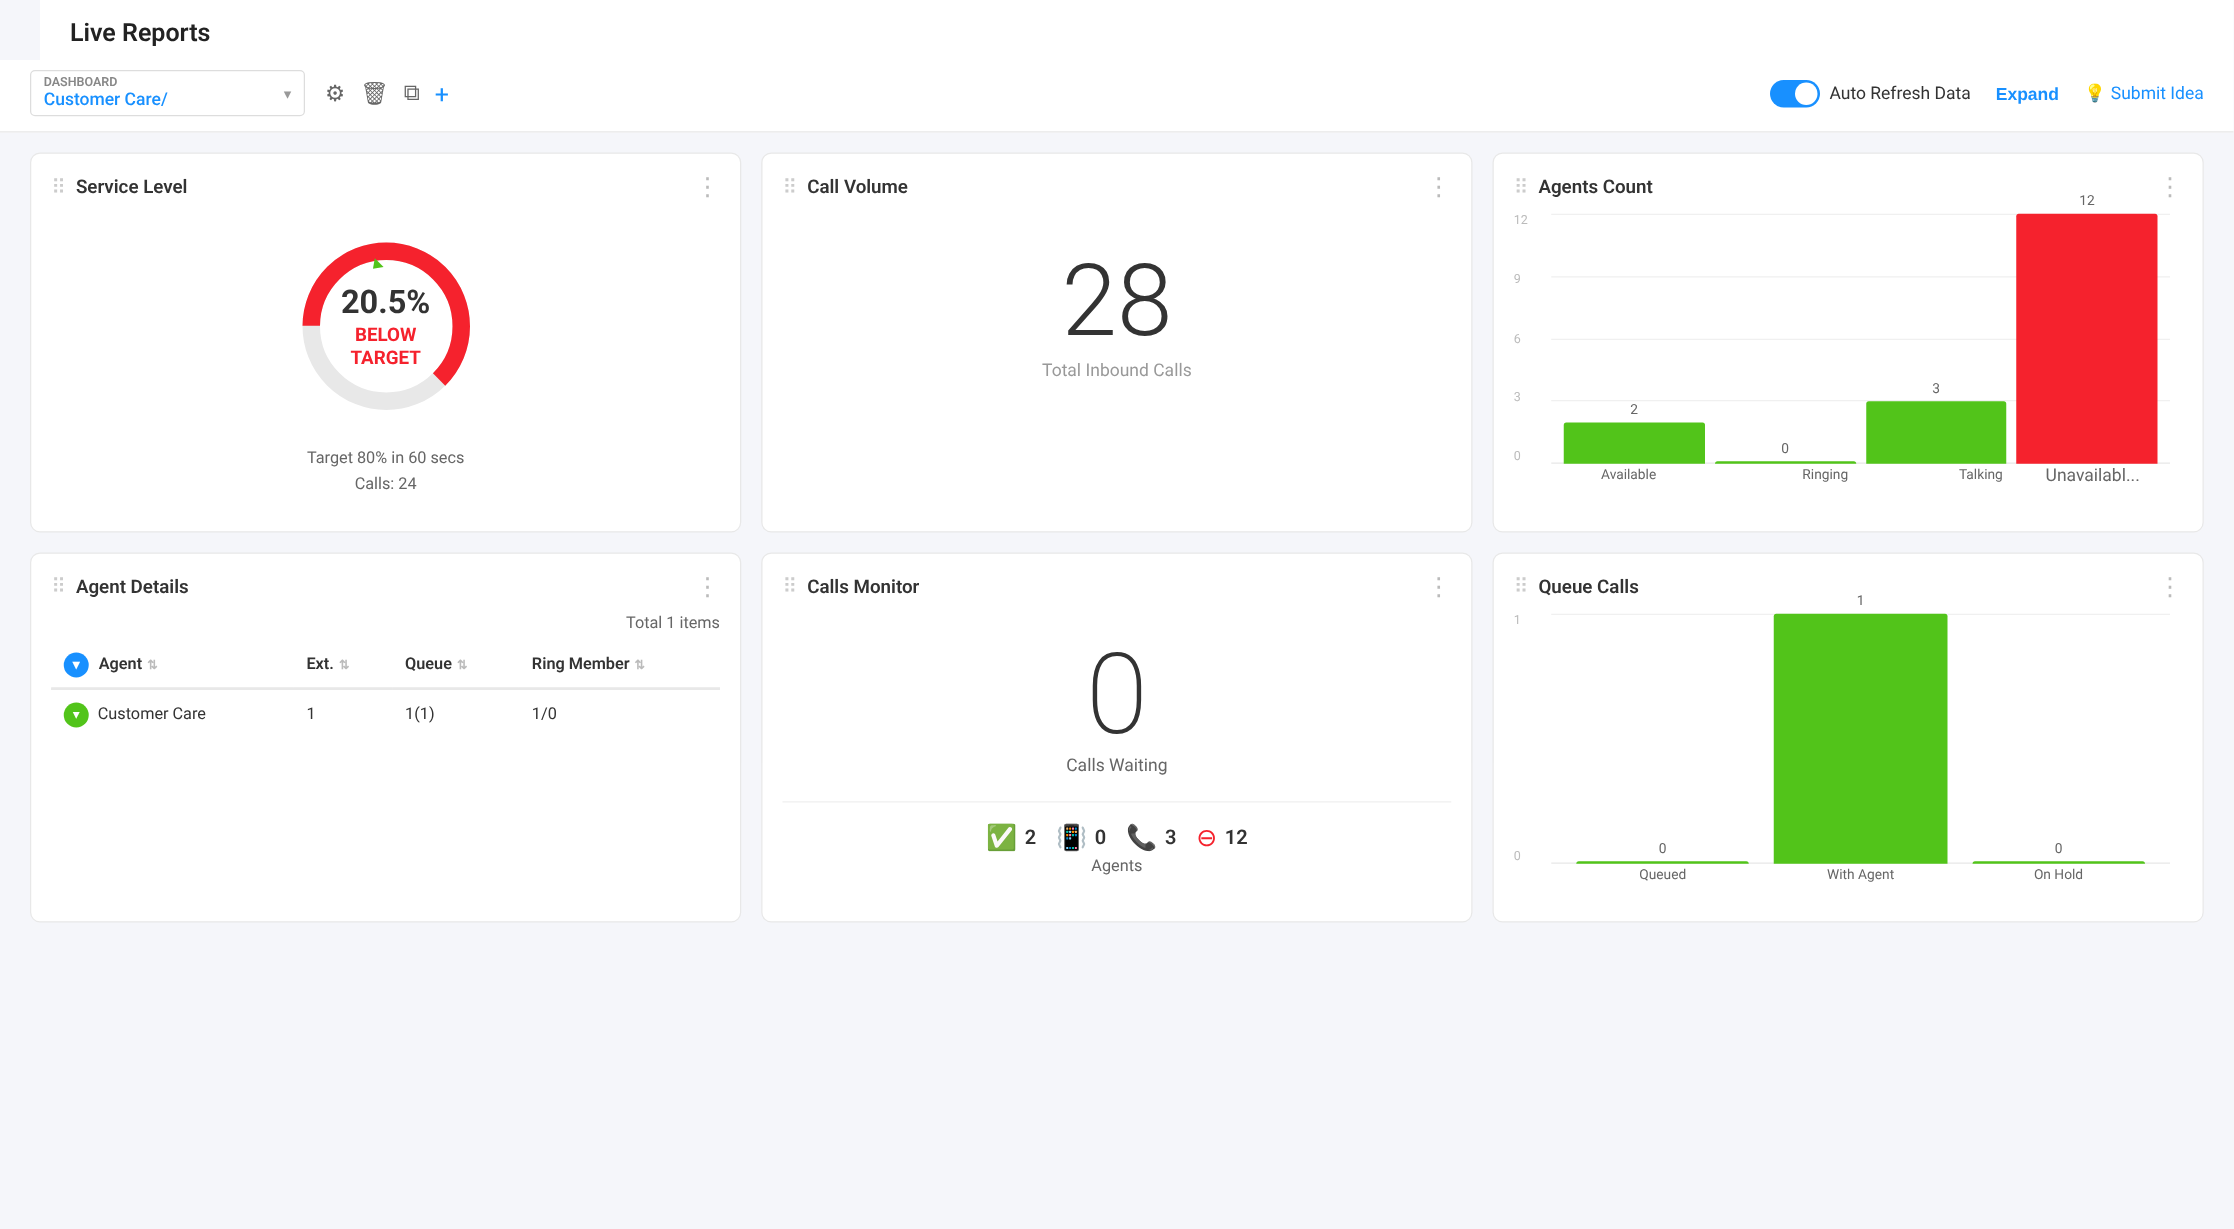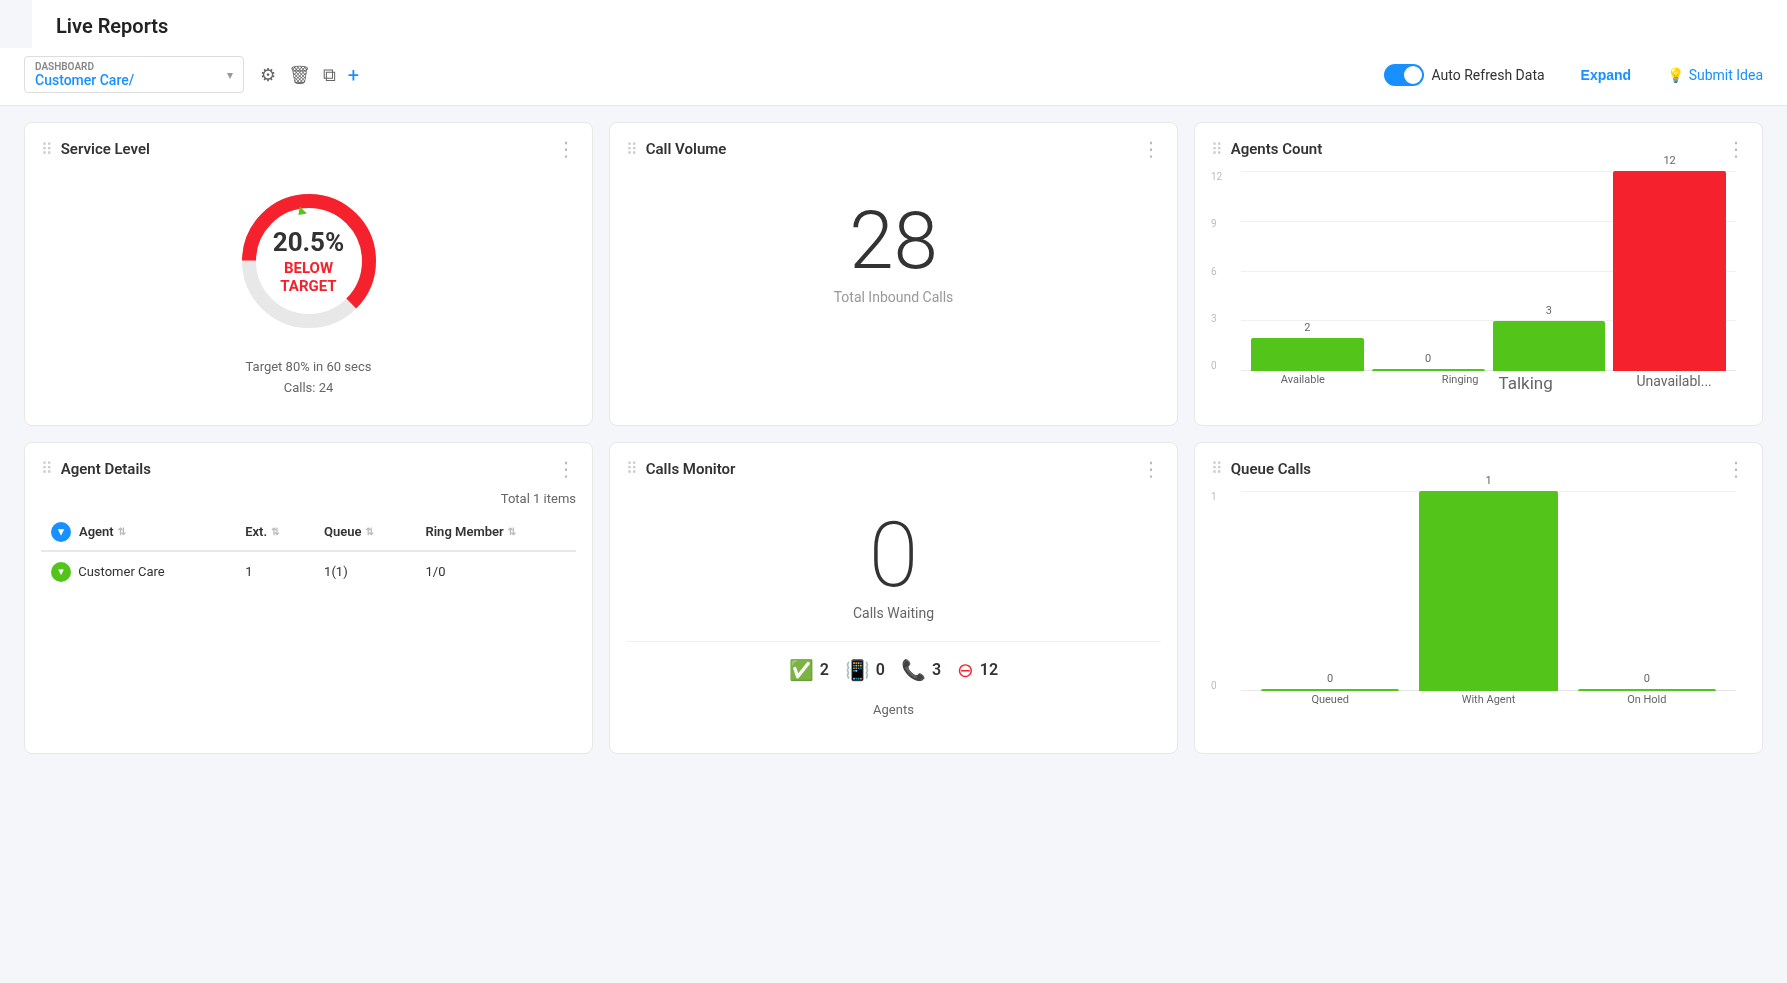--- a/index.html
+++ b/index.html
@@ -8,21 +8,21 @@
     .page-header { padding: 16px 24px 8px; margin-left: 32px; }
     .page-title { font-size: 20px; font-weight: 600; color: #222; }
 
     .toolbar { display: flex; align-items: center; padding: 8px 24px 12px; gap: 8px; border-bottom: 1px solid #e8e8e8; background: #fff; }
     .dashboard-select-wrap { display: flex; flex-direction: column; border: 1px solid #ddd; border-radius: 4px; padding: 4px 10px; min-width: 220px; position: relative; cursor: pointer; }
     .dashboard-label { font-size: 10px; color: #888; text-transform: uppercase; font-weight: 600; }
     .dashboard-value { font-size: 14px; color: #1890ff; font-weight: 500; }
     .dashboard-select-wrap .chevron { position: absolute; right: 10px; top: 50%; transform: translateY(-50%); color: #999; font-size: 12px; }
     .toolbar-icons { display: flex; align-items: center; gap: 12px; margin-left: 8px; }
     .toolbar-icon { color: #666; font-size: 18px; cursor: pointer; }
-    .toolbar-right { margin-left: auto; display: flex; align-items: center; gap: 36px; }
+    .toolbar-right { margin-left: auto; display: flex; align-items: center; gap: 20px; }
     .auto-refresh { display: flex; align-items: center; gap: 8px; font-size: 14px; color: #333; }
     .toggle-switch { width: 40px; height: 22px; background: #1890ff; border-radius: 11px; position: relative; cursor: pointer; }
     .toggle-knob { width: 18px; height: 18px; background: #fff; border-radius: 50%; position: absolute; top: 2px; right: 2px; }
     .expand-btn { color: #1890ff; font-size: 14px; font-weight: 600; cursor: pointer; background: none; border: none; }
     .submit-idea { color: #1890ff; font-size: 14px; cursor: pointer; display: flex; align-items: center; gap: 4px; }
 
     .dashboard-grid { display: grid; grid-template-columns: 1fr 1fr 1fr; gap: 16px; padding: 16px 24px; }
     .dashboard-grid-bottom { display: grid; grid-template-columns: 1fr 1fr 1fr; gap: 16px; padding: 0 24px 16px; }
 
     .card { background: #fff; border-radius: 8px; border: 1px solid #e8e8e8; padding: 16px; position: relative; }
@@ -174,21 +174,21 @@
         </div>
         <div style="display:flex;flex-direction:column;align-items:center;flex:1;gap:4px;">
           <span style="font-size:11px;color:#666;">12</span>
           <div style="width:100%;height:calc(200px * 12/12); background:#f5222d; border-radius:2px 2px 0 0;"></div>
         </div>
       </div>
 
       <div style="position:absolute; left:30px; right:10px; bottom:0; height:28px; display:flex; gap:20px; padding: 0 10px;">
         <div style="flex:1;text-align:center;font-size:11px;color:#666;">Available</div>
         <div style="flex:1;text-align:right;font-size:11px;color:#666;">Ringing</div>
-        <div style="flex:1;text-align:left;font-size:17px;color:#666;">Talking</div>
+        <div style="flex:1;text-align:right;font-size:11px;color:#666;">Talking</div>
         <div style="flex:1;text-align:center;font-size:14px;color:#666;">Unavailabl...</div>
       </div>
     </div>
   </div>
 </div>
 
 <div class="dashboard-grid-bottom">
 
   <div class="card">
     <div class="card-header">
@@ -260,21 +260,21 @@
             <span style="font-size:16px;font-weight:600;">3</span>
           </div>
         </div>
         <div class="queue-stats-row">
           <div style="display:flex;align-items:center;gap:6px;">
             <span style="color:#f5222d;font-size:20px;">⊖</span>
             <span style="font-size:16px;font-weight:600;">12</span>
           </div>
         </div>
       </div>
-      <div style="font-size:13px;color:#666;margin-top:20px;">Agents</div>
+      <div style="font-size:13px;color:#666;margin-top:4px;">Agents</div>
     </div>
   </div>
 
   <div class="card">
     <div class="card-header">
       <span class="card-drag">⠿</span>
       <span class="card-title">Queue Calls</span>
       <span class="card-menu">⋮</span>
     </div>
     <div style="position:relative; height:230px; padding: 0 10px 30px 30px;">

